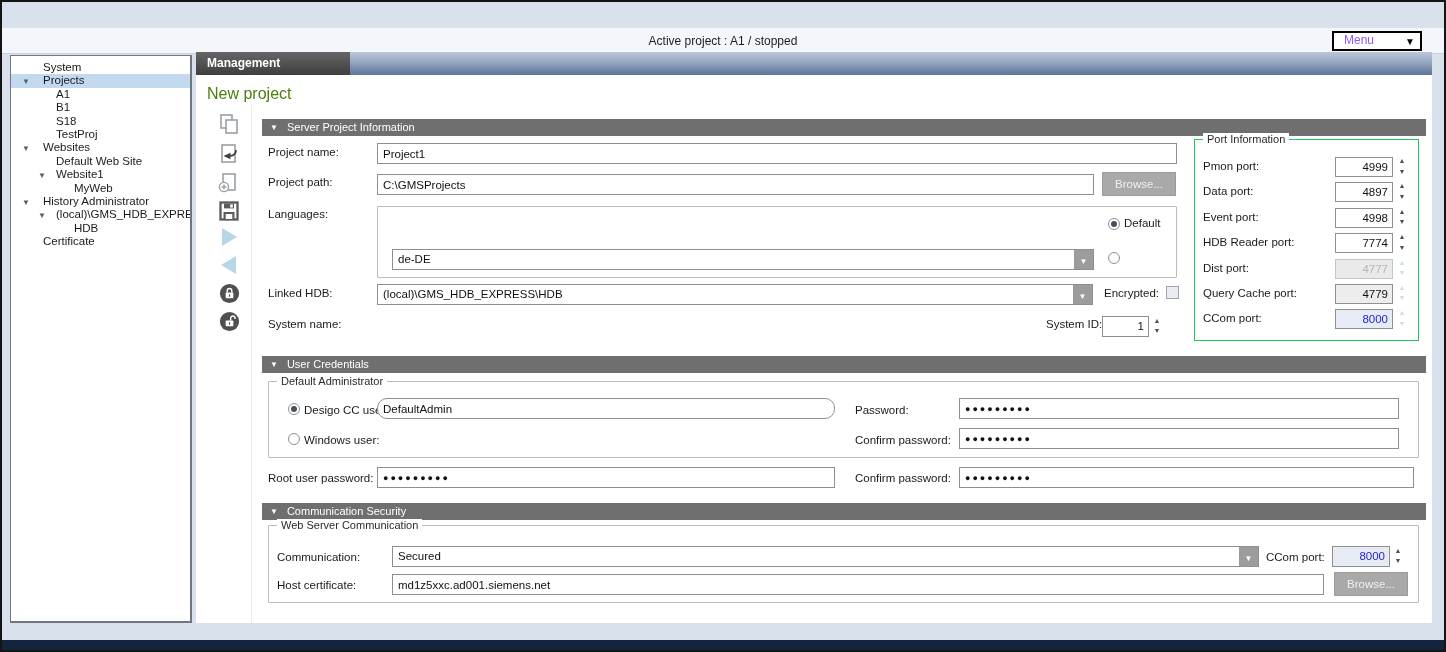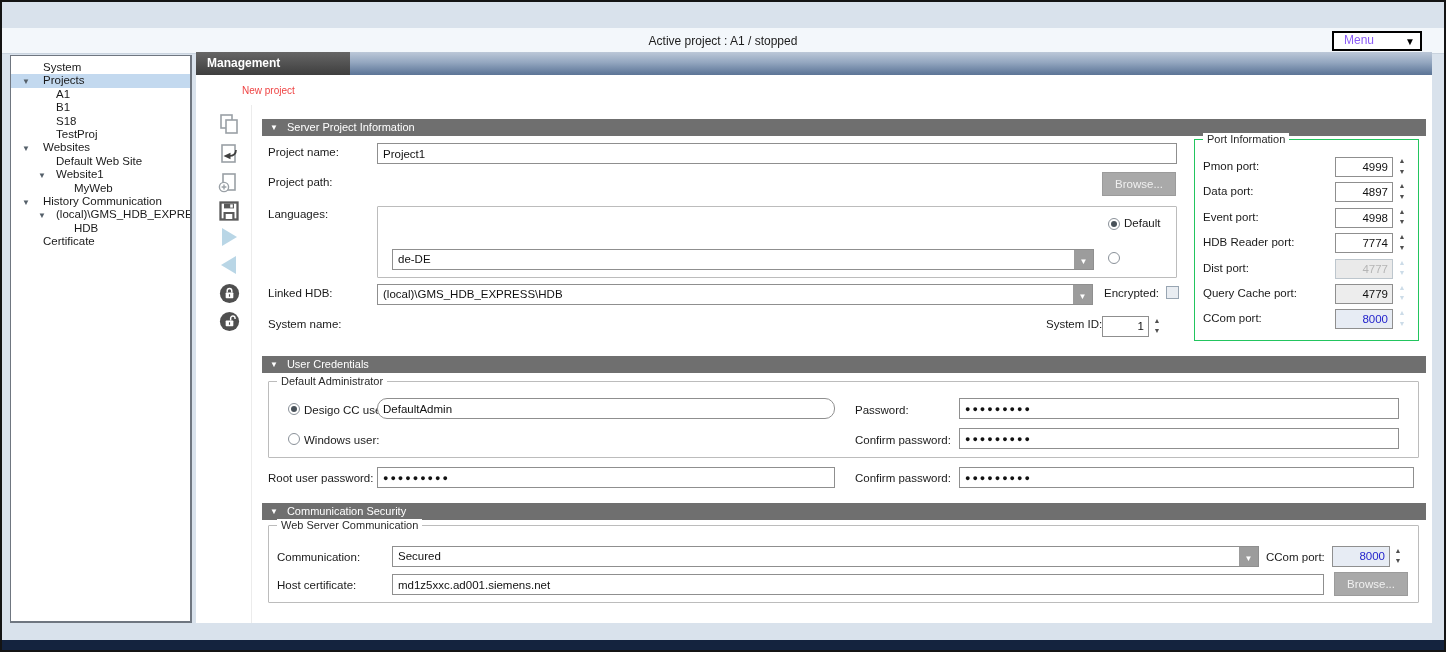--- a/index.html
+++ b/index.html
@@ -34,21 +34,21 @@
   .tree-row.has-arrow .tree-arrow { display:block; }
   .tree-row.i-1 .tree-arrow { left:11px; }
   .tree-row.i-2 .tree-arrow { left:27px; }
 
   
   .tabstrip { position:absolute; left:194px; top:50px; width:1236px; height:23px; background:linear-gradient(180deg,#bcc8d8 0%,#94a7c0 45%,#647c9d 90%,#5d7596 100%); }
   .tab-mgmt { position:absolute; left:0; top:0; width:154px; height:23px; background:linear-gradient(180deg,#666 0%,#3e3e3e 100%); color:#fff; font-size:12px; font-weight:bold; line-height:23px; padding-left:11px; }
 
   
   .content { position:absolute; left:194px; top:73px; width:1236px; height:548px; background:#fff; }
-  .page-heading { position:absolute; left:11px; top:10px; font-size:10px; color:#ef4444;margin-left:35px; }
+  .page-heading { position:absolute; left:11px; top:10px; font-size:16px; color:#4d7c0f; }
   .vsep { position:absolute; left:55px; top:30px; bottom:0; width:1px; background:#ececec; }
   .tbi { position:absolute; left:19px; width:28px; height:26px; display:flex; align-items:center; justify-content:center; }
 
   
   .lbl { position:absolute; font-size:11.5px; color:#1a1a1a; white-space:nowrap; }
   .tin { position:absolute; height:21px; border:1px solid #8f8f8f; background:#fff; font-family:inherit; font-size:11.5px; color:#111; padding:0 5px; }
   .tin.pwd { font-size:9px; font-weight:bold; letter-spacing:2px; }
   .btn { position:absolute; height:24px; background:#a9a9a9; border:1px solid #9b9b9b; color:#f0f0f0; font-size:11.5px; text-align:center; line-height:22px; }
   .sec { position:absolute; left:66px; width:1164px; height:17px; background:#6f6f6f; color:#fff; font-size:11px; line-height:17px; padding-left:8px; }
   .sec-tri { display:inline-block; margin-right:9px; }
@@ -150,21 +150,21 @@
         <span>Website1</span>
       </div>
 
       <div class="tree-row i-3">
         
         <span>MyWeb</span>
       </div>
 
       <div class="tree-row i-1 has-arrow">
         <span class="tree-arrow"></span>
-        <span>History Communication</span>
+        <span>History Administrator</span>
       </div>
 
       <div class="tree-row i-2 has-arrow">
         <span class="tree-arrow"></span>
         <span>(local)\GMS_HDB_EXPRESS</span>
       </div>
 
       <div class="tree-row i-3">
         
         <span>HDB</span>
@@ -239,20 +239,21 @@
           <rect x="11.4" y="12.8" width="1.2" height="2.6" fill="#4f4f4f"></rect>
         </svg>
     </div>
 
     <div class="sec" style="top:44px"><span class="sec-tri"></span><span>Server Project Information</span></div>
 
     <div class="lbl" style="left:72px;top:71px">Project name:</div>
     <input class="tin" style="left: 181px; top: 68px; width: 800px;" value="Project1">
 
     <div class="lbl" style="left:72px;top:101px">Project path:</div>
+    <input class="tin" style="left: 181px; top: 99px; width: 717px;" value="C:\GMSProjects">
     <div class="btn" style="left:906px;top:97px;width:74px">Browse...</div>
 
     <div class="lbl" style="left:72px;top:133px">Languages:</div>
     <div class="gbox" style="left:181px;top:131px;width:800px;height:72px"></div>
     <div class="radio sel" style="left:912px;top:143px"></div>
     <div class="lbl" style="left:928px;top:142px">Default</div>
     <div class="combo" style="left:196px;top:174px;width:702px">
       <span class="combo-text">de-DE</span>
       <span class="combo-btn"></span>
     </div>

